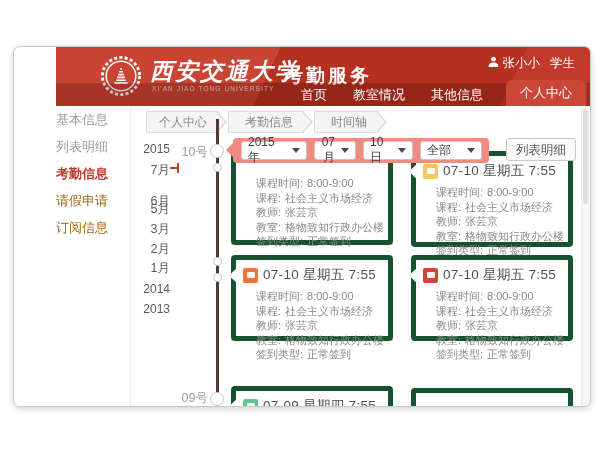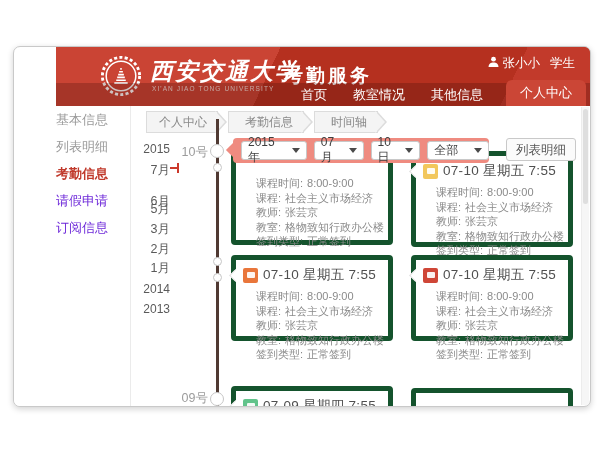--- a/index.html
+++ b/index.html
@@ -23,21 +23,21 @@
   .navstrip{position:absolute;left:0;right:0;bottom:0;height:23px;background:rgba(60,8,4,.25);
     display:flex;align-items:flex-end;justify-content:flex-end;padding-right:4px;}
   .navitem{height:23px;line-height:23px;color:#fff;font-size:13px;margin:0 13px;cursor:pointer;}
   .navtab{height:26px;line-height:26px;color:#fff;font-size:13px;background:#cb4636;
     border-radius:6px 6px 0 0;padding:0 14px;margin-left:10px;cursor:pointer;}
 
   
   .sidebar{position:absolute;left:0;top:59px;bottom:0;width:116px;border-right:1px solid #ebebeb;background:#fff;}
   .side-item{padding-left:42px;height:27px;line-height:27px;font-size:13px;color:#9a9a9a;cursor:pointer;}
   .side-item.active{color:#c0392b;font-weight:bold;}
-  .side-item.muted{color:#6d28d9;}
+  .side-item.muted{color:#a16207;}
   .side-list{}
 
   
   .crumbs{position:absolute;left:132px;top:64px;display:flex;}
   .crumb{position:relative;height:16px;line-height:16px;background:#f4f4f4;border:1px solid #dcdcdc;
     font-size:12px;color:#8a8a8a;padding:2px 10px 2px 16px;margin-right:10px;cursor:pointer;}
   .crumb:first-child{padding-left:12px;}
   .crumb::before{content:'';position:absolute;right:-10px;top:-1px;width:0;height:0;
     border-top:11px solid transparent;border-bottom:11px solid transparent;border-left:10px solid #dcdcdc;}
   .crumb::after{content:'';position:absolute;right:-8px;top:-1px;width:0;height:0;
@@ -56,21 +56,21 @@
   .node.small{width:9px;height:9px;left:199px;}
 
   
   .filterbar{position:absolute;left:219px;top:91px;width:256px;height:25px;background:#ef8b80;border-radius:4px;
     display:flex;align-items:center;gap:7px;padding-left:8px;box-sizing:border-box;z-index:6;}
   .filterbar .pointer{position:absolute;left:-5px;top:7px;width:10px;height:10px;background:#ef8b80;transform:rotate(45deg);}
   .sel{height:19px;background:#fff;border:1px solid #c8c8c8;border-radius:3px;display:flex;align-items:center;
     justify-content:space-between;padding:0 6px;font-size:12px;color:#3f3f3f;box-sizing:border-box;cursor:pointer;}
   .sel .caret{width:0;height:0;border-left:4px solid transparent;border-right:4px solid transparent;
     border-top:5px solid #4a4a4a;margin-left:6px;}
-  .sel.w1{width:66px;align-items:center;} .sel.w2{width:50px;} .sel.w3{width:50px;justify-content:space-between;} .sel.w4{width:62px;}
+  .sel.w1{width:66px;align-items:center;} .sel.w2{width:42px;text-align:right;} .sel.w3{width:50px;justify-content:space-between;} .sel.w4{width:62px;}
   .listbtn{position:absolute;left:492px;top:91px;width:70px;height:23px;background:#fbfbfb;border:1px solid #c9c9c9;
     border-radius:3px;font-size:12.5px;color:#555;text-align:center;line-height:23px;box-sizing:border-box;z-index:6;cursor:pointer;}
 
   
   .card{position:absolute;width:162px;background:#fff;border:5px solid #14532d;border-radius:4px;box-sizing:border-box;z-index:2;}
   .card-arrow{position:absolute;left:-5px;top:11px;width:8px;height:8px;background:#fff;
     border-left:1px solid #e3e3e3;border-bottom:1px solid #e3e3e3;transform:rotate(45deg);}
   .card-head{display:flex;align-items:center;gap:5px;padding:6px 8px 0 7px;}
   .tile{width:15px;height:15px;border-radius:2px;flex:0 0 auto;}
   .tile-glyph{display:block;width:8px;height:6px;margin:4.5px auto 0;background:#fff;opacity:.92;border-radius:1px;}

